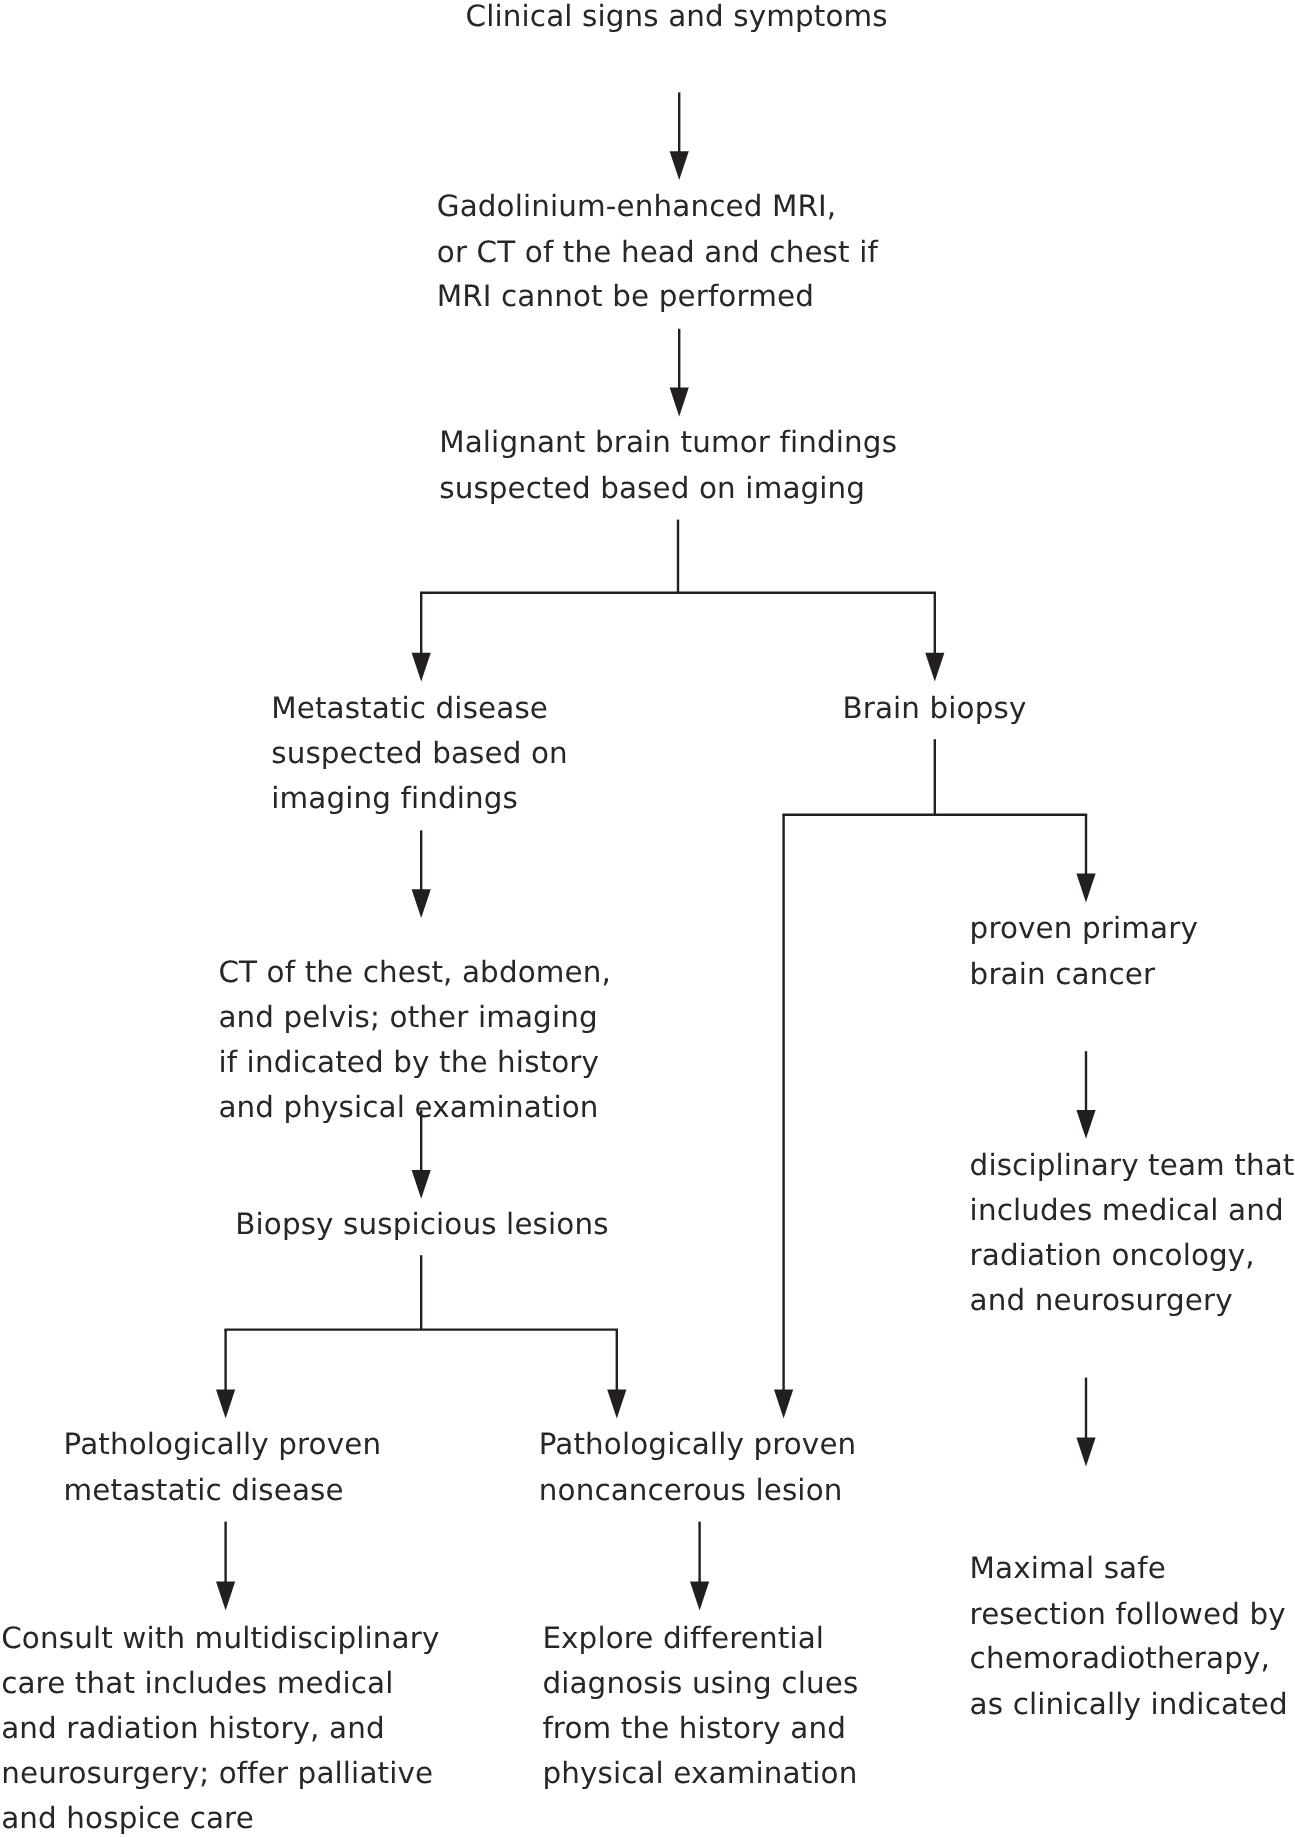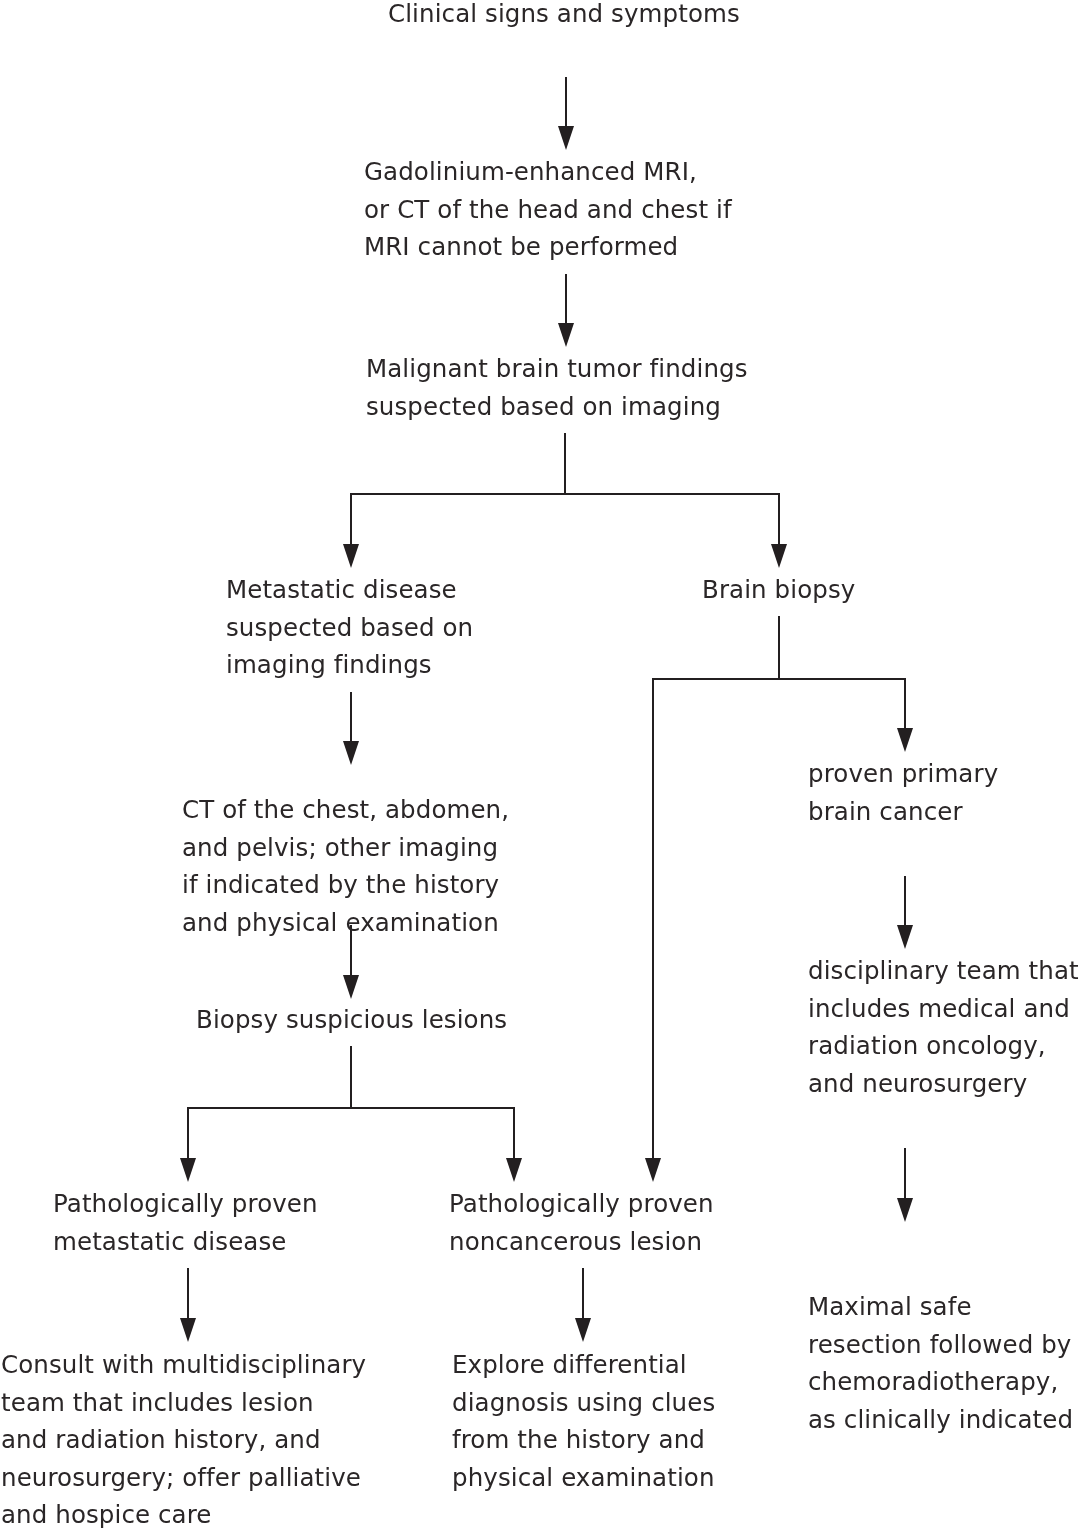--- a/index.html
+++ b/index.html
@@ -134,21 +134,21 @@
 
 <div class="node" style="left:808px; top:1288px;">
   <span class="line">Maximal safe</span>
   <span class="line">resection followed by</span>
   <span class="line">chemoradiotherapy,</span>
   <span class="line">as clinically indicated</span>
 </div>
 
 <div class="node" style="left:1px; top:1346px;">
   <span class="line">Consult with multidisciplinary</span>
-  <span class="line">team that includes lesion</span>
+  <span class="line">care that includes medical</span>
   <span class="line">and radiation history, and</span>
   <span class="line">neurosurgery; offer palliative</span>
   <span class="line">and hospice care</span>
 </div>
 
 <div class="node" style="left:452px; top:1346px;">
   <span class="line">Explore differential</span>
   <span class="line">diagnosis using clues</span>
   <span class="line">from the history and</span>
   <span class="line">physical examination</span>

